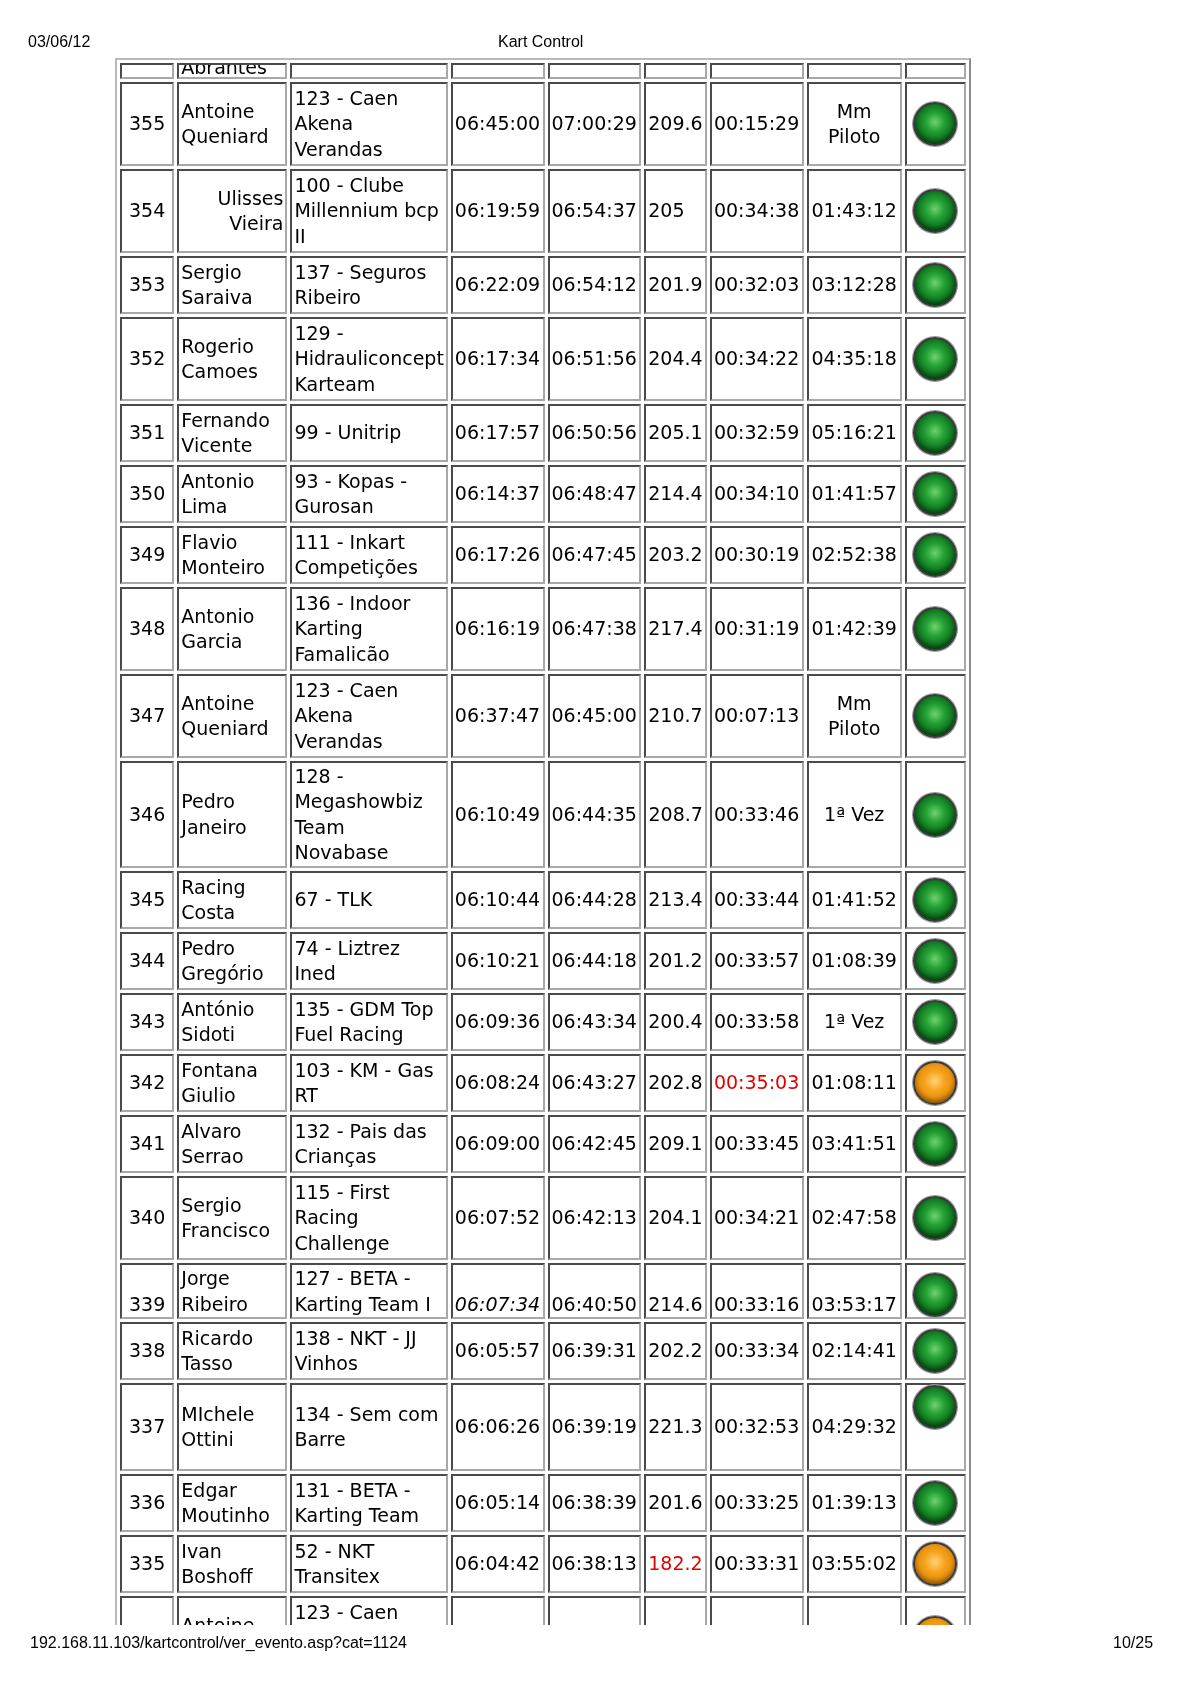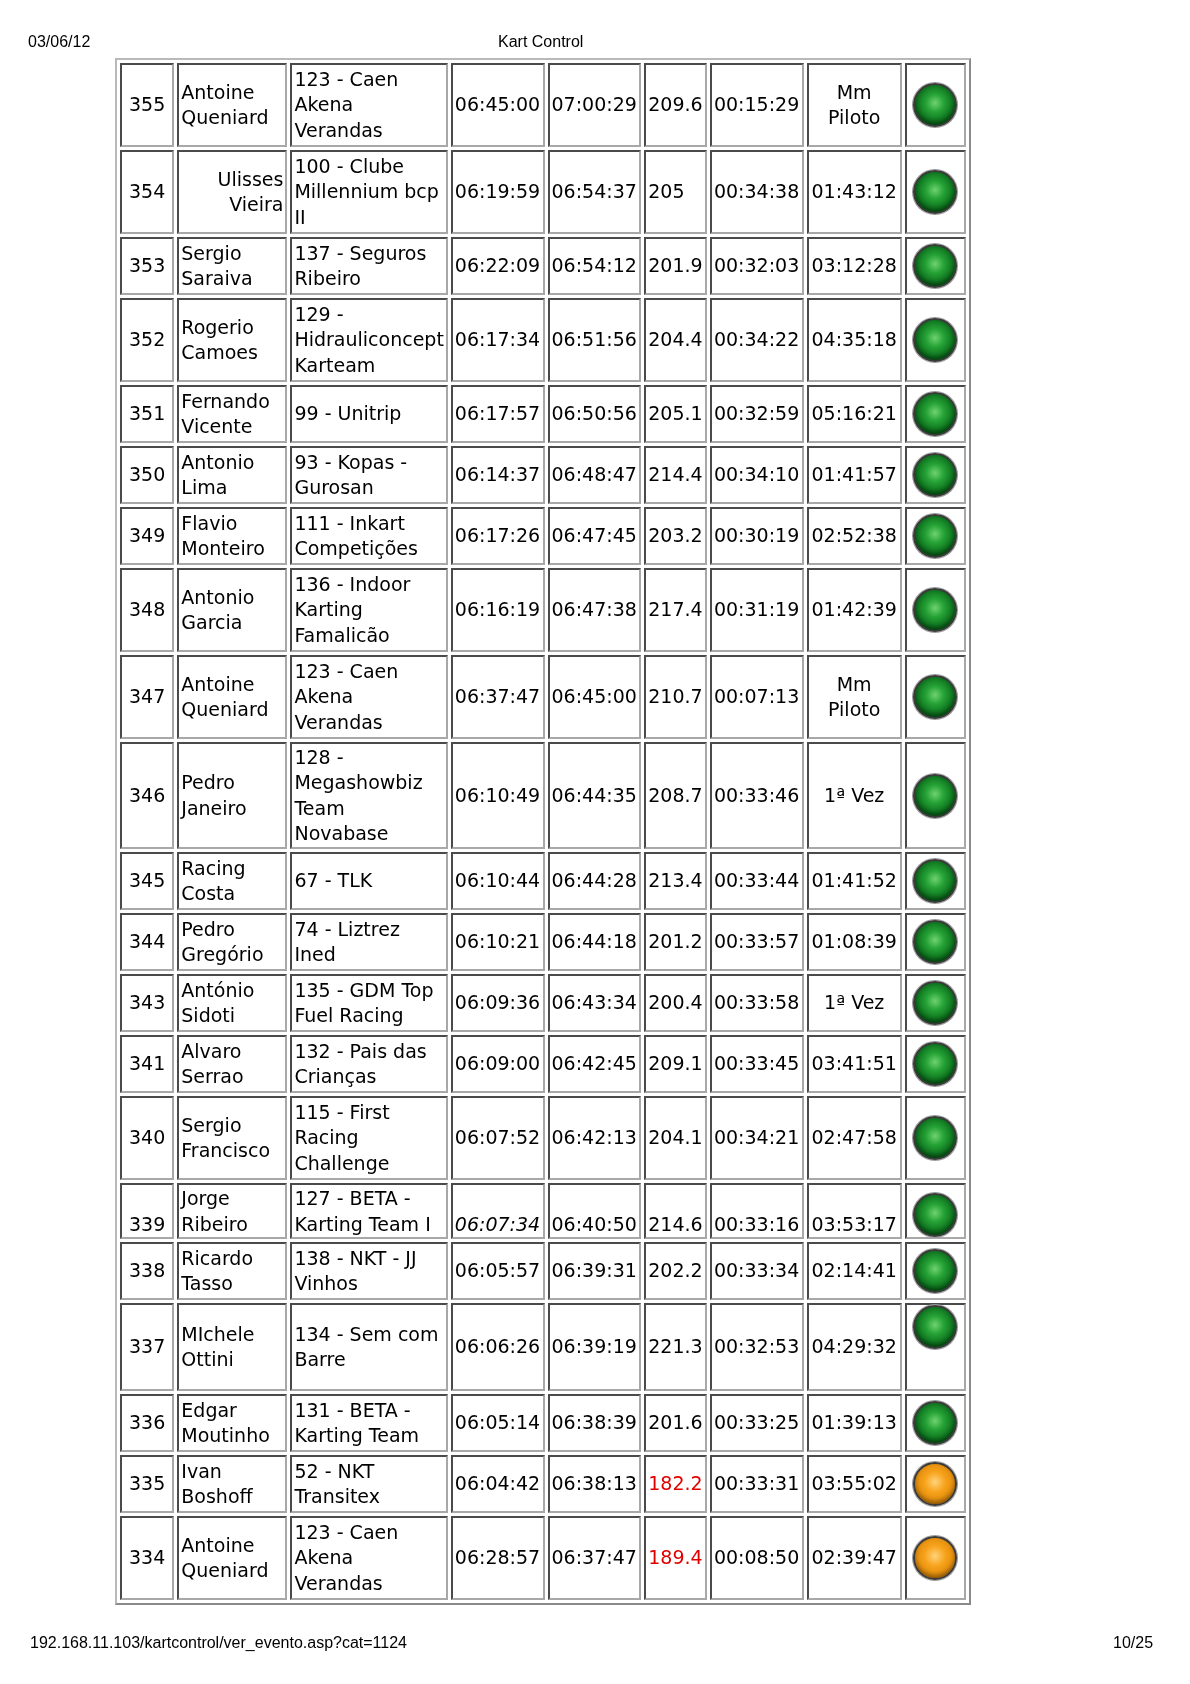--- a/index.html
+++ b/index.html
@@ -37,20 +37,33 @@
 </head>
 <body>
 
 <div id="hdr-date" class="print-hdr">03/06/12</div>
 <div id="hdr-title" class="print-hdr">Kart Control</div>
 
 <div class="viewport">
   <div class="tbl-wrap">
     <table class="grid" id="results">
       <tbody id="tbody">
+        <tr class="partial-top">
+          <td class="c-num"></td>
+          <td class="c-name" style="vertical-align:bottom;line-height:8px;overflow:hidden;height:12px;">
+            <span style="position:relative;top:-6px;">Abrantes</span>
+          </td>
+          <td class="c-team"></td>
+          <td class="c-t"></td>
+          <td class="c-t"></td>
+          <td class="c-spd"></td>
+          <td class="c-dur"></td>
+          <td class="c-last"></td>
+          <td class="c-light"></td>
+        </tr>
       <tr>
     <td class="c-num" style="height: 80px;">355</td>
     <td class="c-name" style="height: 80px;">Antoine Queniard</td>
     <td class="c-team" style="height: 80px;">123 - Caen Akena Verandas</td>
     <td class="c-t" style="height: 80px;">06:45:00</td>
     <td class="c-t" style="height: 80px;">07:00:29</td>
     <td class="c-spd" style="height: 80px;">209.6</td>
     <td class="c-dur" style="height: 80px;">00:15:29</td>
     <td class="c-last" style="height: 80px;">Mm Piloto</td>
     <td class="c-light" style="height: 80px;"><span class="lamp green"></span></td>
@@ -142,21 +155,21 @@
     <td class="c-dur" style="height: 80px;">00:07:13</td>
     <td class="c-last" style="height: 80px;">Mm Piloto</td>
     <td class="c-light" style="height: 80px;"><span class="lamp green"></span></td>
   </tr>
           <tr>
     <td class="c-num" style="height: 103px;">346</td>
     <td class="c-name" style="height: 103px;">Pedro Janeiro</td>
     <td class="c-team" style="height: 103px;">128 - Megashowbiz Team Novabase</td>
     <td class="c-t" style="height: 103px;">06:10:49</td>
     <td class="c-t" style="height: 103px;">06:44:35</td>
-    <td class="c-spd" style="height: 103px;">208.7</td>
+    <td class="c-spd" style="height: 103px; text-align: right;">208.7</td>
     <td class="c-dur" style="height: 103px;">00:33:46</td>
     <td class="c-last" style="height: 103px;">1ª Vez</td>
     <td class="c-light" style="height: 103px;"><span class="lamp green"></span></td>
   </tr>
           <tr>
     <td class="c-num" style="height: 54px;">345</td>
     <td class="c-name" style="height: 54px;">Racing Costa</td>
     <td class="c-team" style="height: 54px;">67 - TLK</td>
     <td class="c-t" style="height: 54px;">06:10:44</td>
     <td class="c-t" style="height: 54px;">06:44:28</td>
@@ -179,20 +192,31 @@
           <tr>
     <td class="c-num" style="height: 54px;">343</td>
     <td class="c-name" style="height: 54px;">António Sidoti</td>
     <td class="c-team" style="height: 54px;">135 - GDM Top Fuel Racing</td>
     <td class="c-t" style="height: 54px;">06:09:36</td>
     <td class="c-t" style="height: 54px;">06:43:34</td>
     <td class="c-spd" style="height: 54px;">200.4</td>
     <td class="c-dur" style="height: 54px;">00:33:58</td>
     <td class="c-last" style="height: 54px;">1ª Vez</td>
     <td class="c-light" style="height: 54px;"><span class="lamp green"></span></td>
+  </tr>
+          <tr>
+    <td class="c-num" style="height: 54px;">342</td>
+    <td class="c-name" style="height: 54px;">Fontana Giulio</td>
+    <td class="c-team" style="height: 54px;">103 - KM - Gas RT</td>
+    <td class="c-t" style="height: 54px;">06:08:24</td>
+    <td class="c-t" style="height: 54px;">06:43:27</td>
+    <td class="c-spd" style="height: 54px;">202.8</td>
+    <td class="c-dur red" style="height: 54px;">00:35:03</td>
+    <td class="c-last" style="height: 54px;">01:08:11</td>
+    <td class="c-light" style="height: 54px;"><span class="lamp orange"></span></td>
   </tr>
           <tr>
     <td class="c-num" style="height: 54px;">341</td>
     <td class="c-name" style="height: 54px;">Alvaro Serrao</td>
     <td class="c-team" style="height: 54px;">132 - Pais das Crianças</td>
     <td class="c-t" style="height: 54px;">06:09:00</td>
     <td class="c-t" style="height: 54px;">06:42:45</td>
     <td class="c-spd" style="height: 54px;">209.1</td>
     <td class="c-dur" style="height: 54px;">00:33:45</td>
     <td class="c-last" style="height: 54px;">03:41:51</td>

